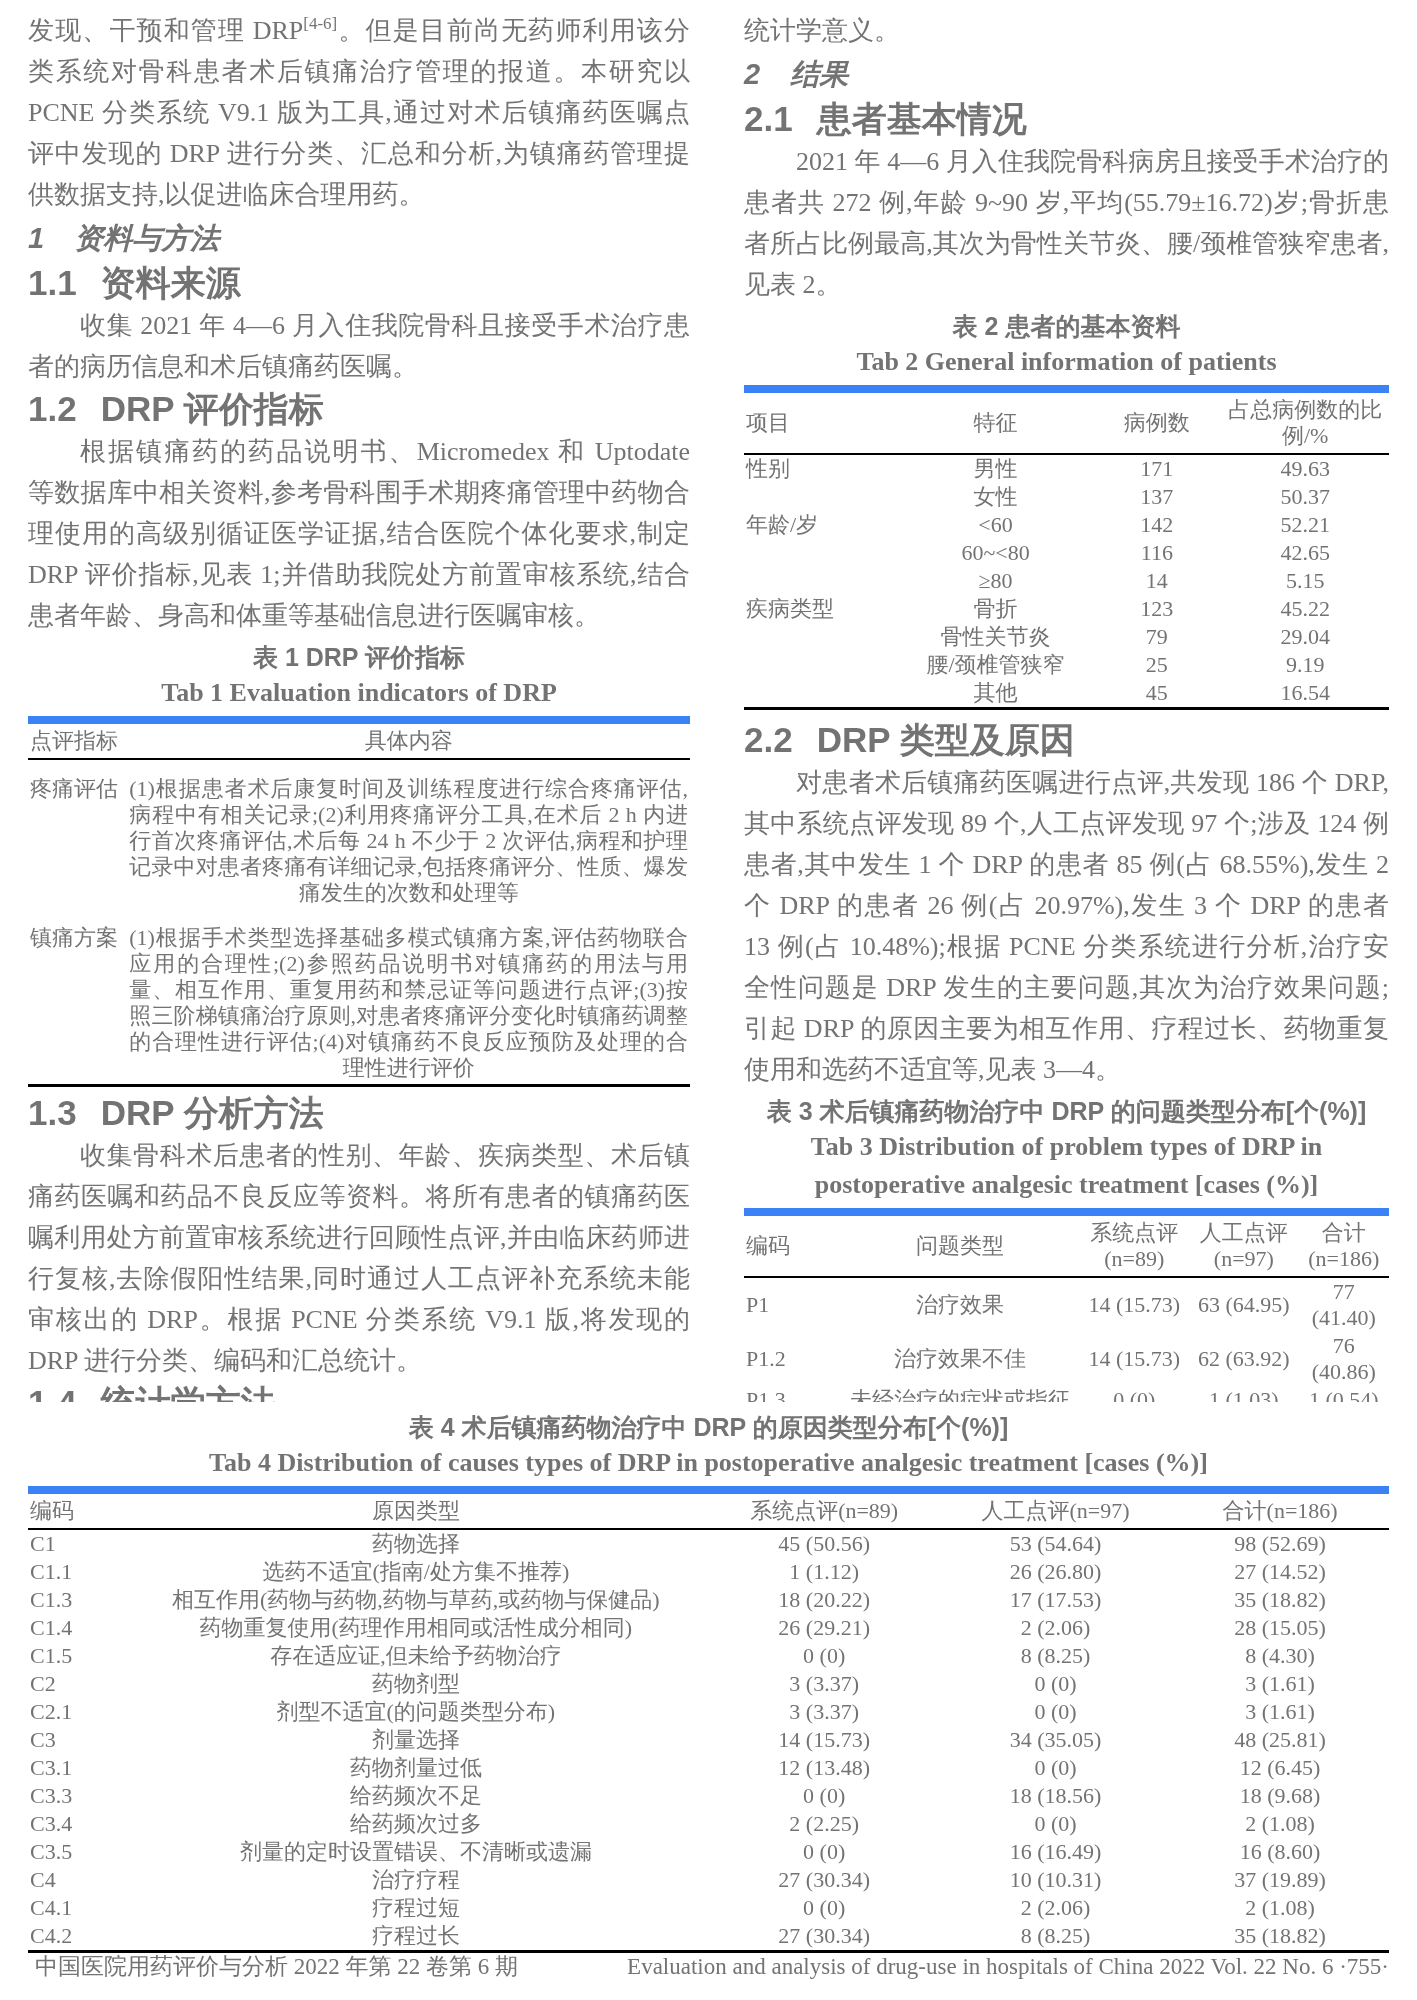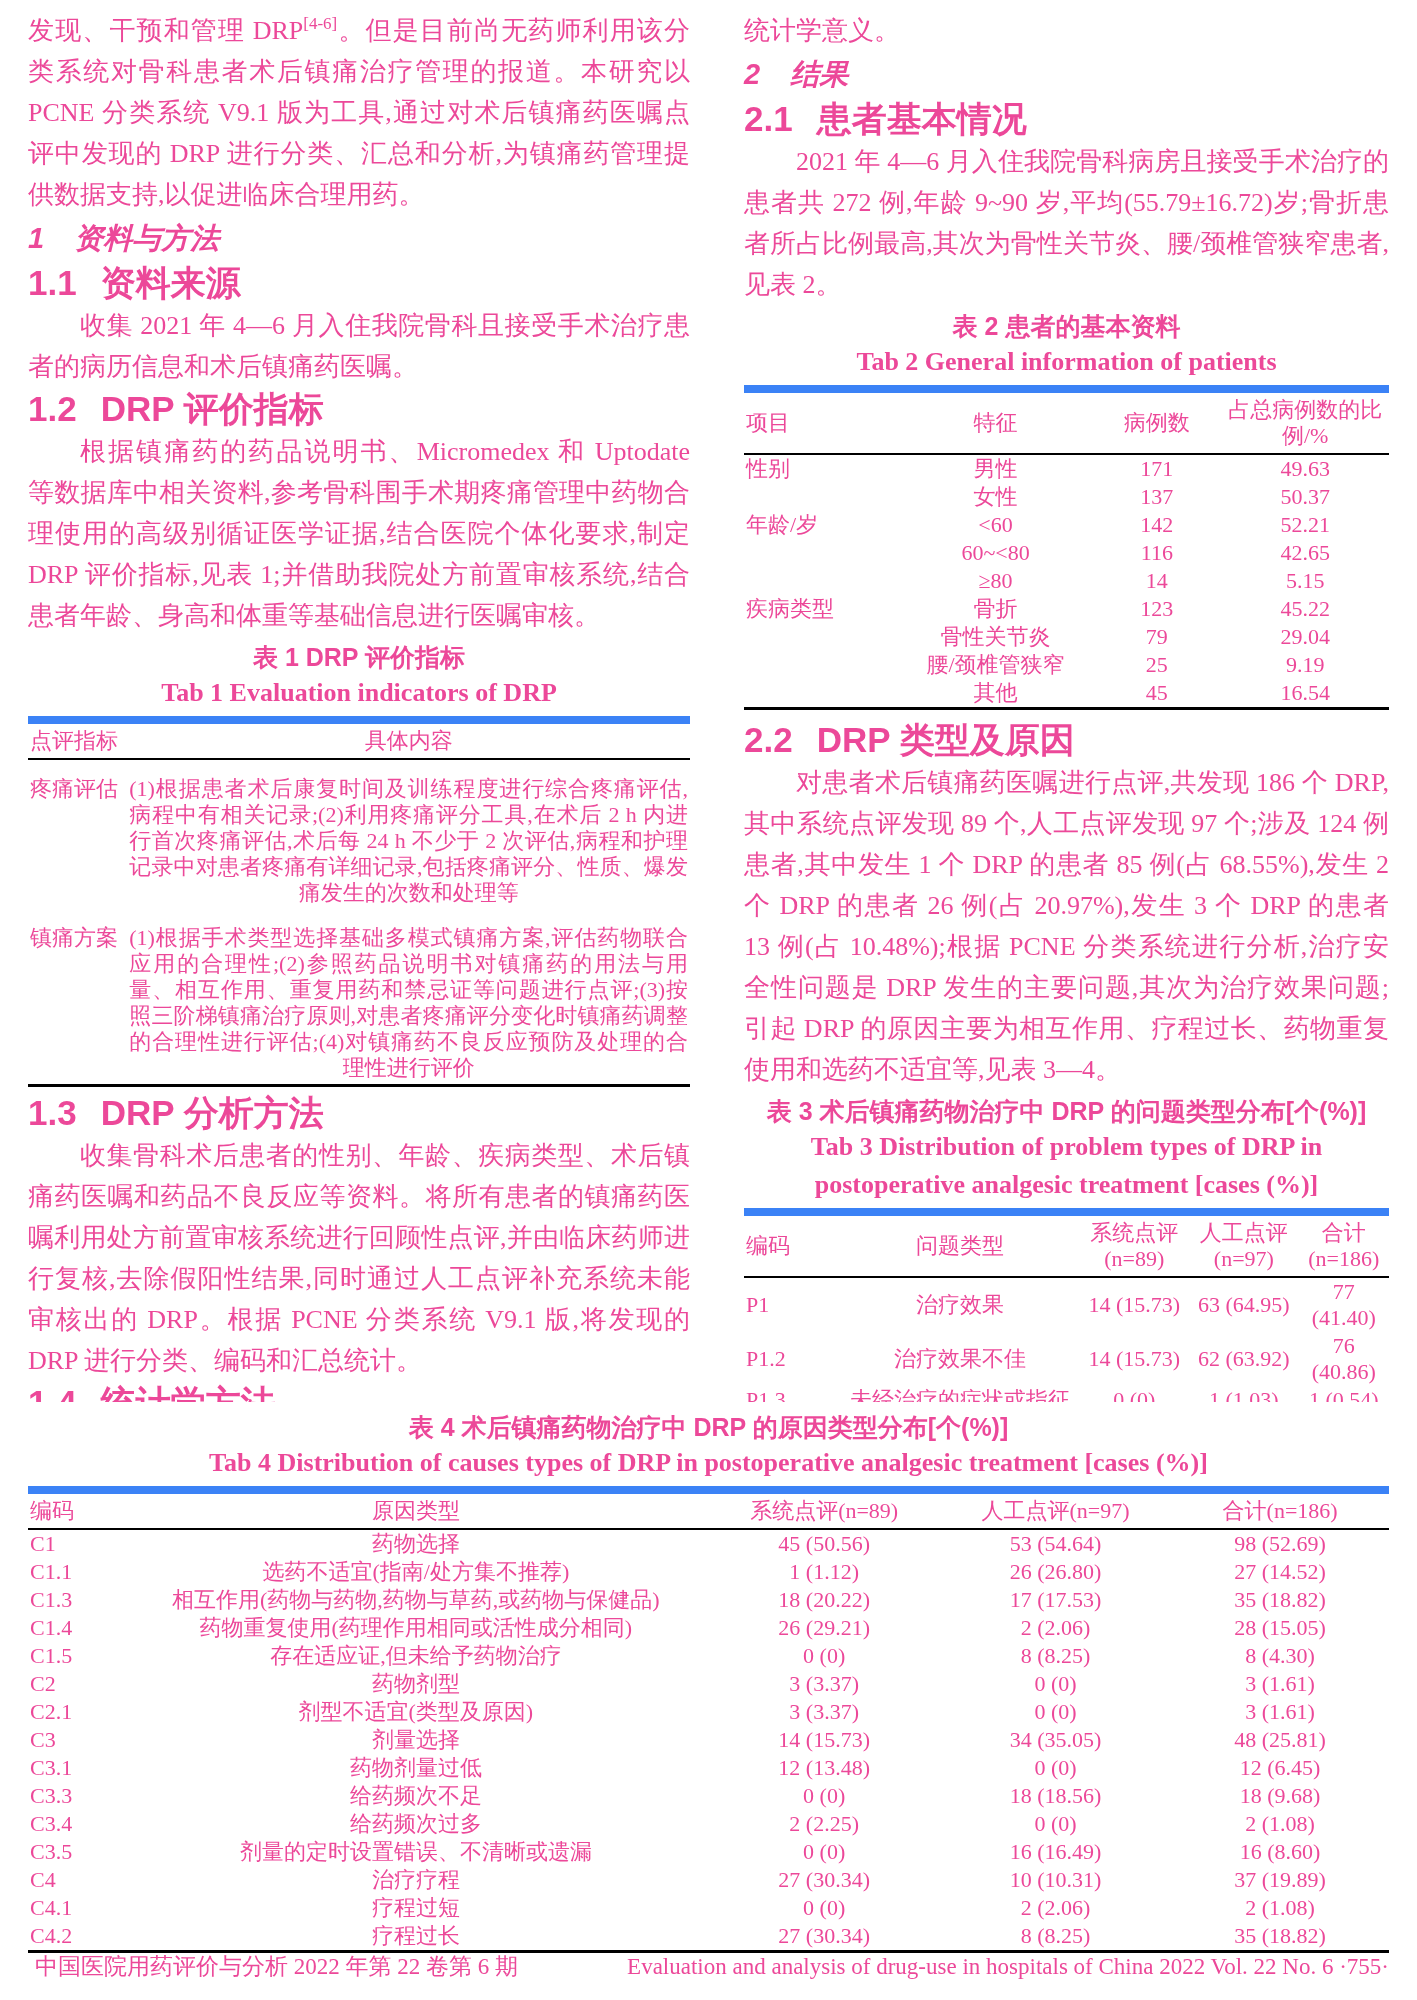--- a/index.html
+++ b/index.html
@@ -1,17 +1,17 @@
 <!DOCTYPE html>
 <html><head>
 <meta charset="utf-8">
 <style>
   html,body{margin:0;padding:0;background:#e8e8e8;}
   .page{
-    width:1417px;height:2000px;background:#ffffff;color:#ec4899;
+    width:1417px;height:2000px;background:#ffffff;color:#737373;
     font-family:"Liberation Serif","DejaVu Serif",serif;
     position:relative;box-sizing:border-box;padding:10px 28px 0 28px;
     margin:0 auto;overflow:hidden;
   }
   .columns{display:flex;height:1392px;overflow:hidden;}
   .col-left{width:662px;flex:0 0 662px;}
   .col-right{width:645px;flex:0 0 645px;margin-left:54px;}
   p.body{font-size:26px;line-height:41px;margin:0;text-align:justify;}
   p.ind{text-indent:2em;}
   sup.cite{font-size:17px;vertical-align:super;line-height:0;}
@@ -281,21 +281,21 @@
           </tr>
           <tr>
             <td>C2</td>
             <td>药物剂型</td>
             <td>3 (3.37)</td>
             <td>0 (0)</td>
             <td>3 (1.61)</td>
           </tr>
           <tr>
             <td class="sub">C2.1</td>
-            <td>剂型不适宜(类型及原因)</td>
+            <td>剂型不适宜(的问题类型分布)</td>
             <td>3 (3.37)</td>
             <td>0 (0)</td>
             <td>3 (1.61)</td>
           </tr>
           <tr>
             <td>C3</td>
             <td>剂量选择</td>
             <td>14 (15.73)</td>
             <td>34 (35.05)</td>
             <td>48 (25.81)</td>

